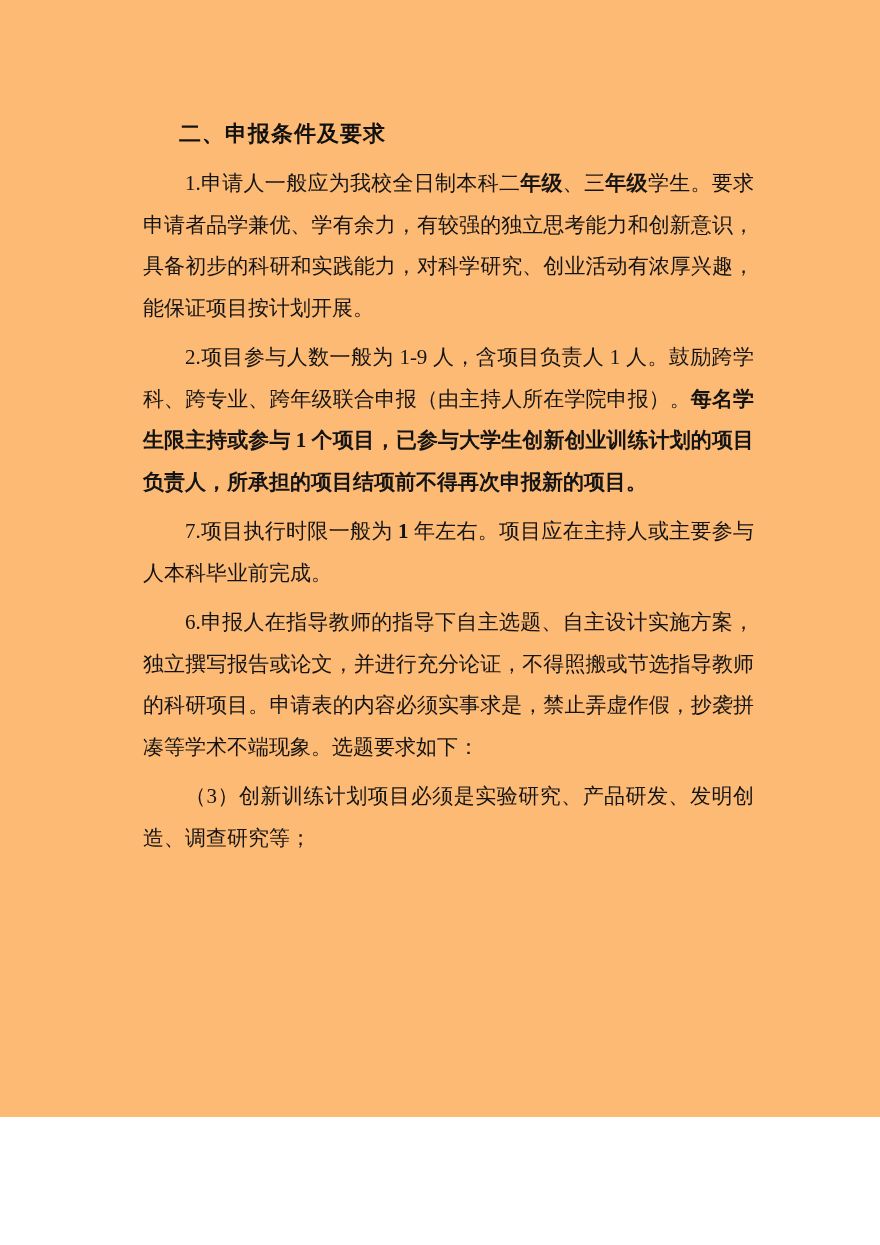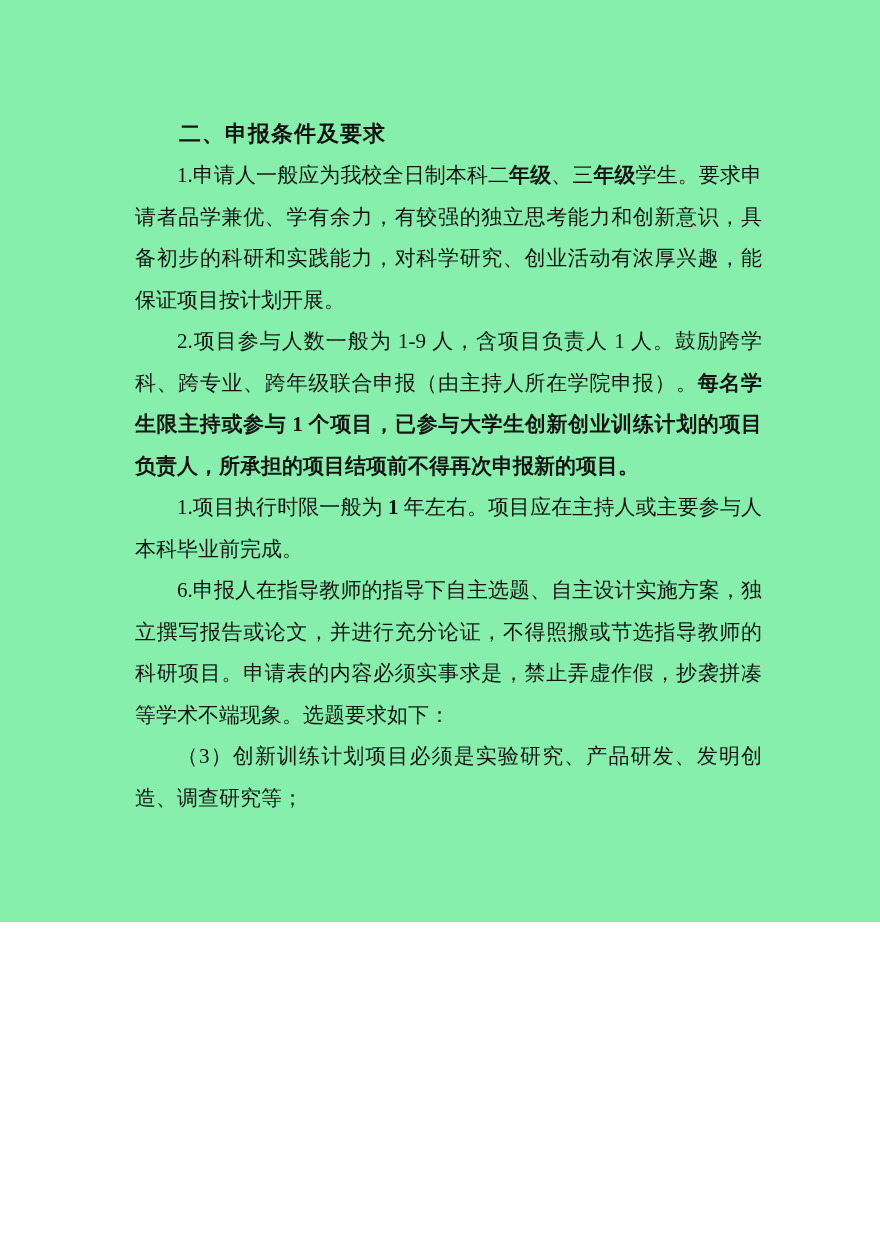--- a/index.html
+++ b/index.html
@@ -3,42 +3,42 @@
 <meta charset="utf-8">
 <style>
   html, body {
     margin: 0;
     padding: 0;
     background: #ffffff;
   }
   .page {
     position: relative;
     width: 880px;
-    height: 922px;
-    background: #86efac;
+    height: 1117px;
+    background: #fdba74;
     overflow: hidden;
   }
   .content {
     position: absolute;
     left: 135px;
     top: 113px;
     width: 627px;
   }
   .heading {
     margin: 0;
     font-family: "Liberation Sans", "DejaVu Sans", sans-serif;
     font-weight: 700;
     font-size: 22px;
     line-height: 42px;
     color: #111111;
     text-indent: 2em;
     letter-spacing: 1px;
   }
   p.para {
-    margin: 0;
+    margin: 8px;
     font-family: "Liberation Serif", "DejaVu Serif", serif;
     font-size: 21px;
     line-height: 41.5px;
     color: #141414;
     text-align: justify;
     text-justify: inter-ideograph;
     text-indent: 2em;
   }
   p.para span.bold {
     font-weight: 700;
@@ -46,18 +46,18 @@
 </style>
 </head>
 <body>
 
 <div class="page">
   <div class="content">
     <h2 class="heading">二、申报条件及要求</h2>
     <div>
         <p class="para"><span>1.申请人一般应为我校全日制本科二</span><span class="bold">年级</span><span>、三</span><span class="bold">年级</span><span>学生。要求申请者品学兼优、学有余力，有较强的独立思考能力和创新意识，具备初步的科研和实践能力，对科学研究、创业活动有浓厚兴趣，能保证项目按计划开展。</span></p>
         <p class="para"><span>2.项目参与人数一般为 1-9 人，含项目负责人 1 人。鼓励跨学科、跨专业、跨年级联合申报（由主持人所在学院申报）。</span><span class="bold">每名学生限主持或参与 1 个项目，已参与大学生创新创业训练计划的项目负责人，所承担的项目结项前不得再次申报新的项目。</span></p>
-        <p class="para"><span>1.项目执行时限一般为 </span><span class="bold">1</span><span> 年左右。项目应在主持人或主要参与人本科毕业前完成。</span></p>
+        <p class="para"><span>7.项目执行时限一般为 </span><span class="bold">1</span><span> 年左右。项目应在主持人或主要参与人本科毕业前完成。</span></p>
         <p class="para"><span>6.申报人在指导教师的指导下自主选题、自主设计实施方案，独立撰写报告或论文，并进行充分论证，不得照搬或节选指导教师的科研项目。申请表的内容必须实事求是，禁止弄虚作假，抄袭拼凑等学术不端现象。选题要求如下：</span></p>
         <p class="para"><span>（3）创新训练计划项目必须是实验研究、产品研发、发明创造、调查研究等；</span></p>
       </div>
   </div>
 </div>
 
 </body></html>

